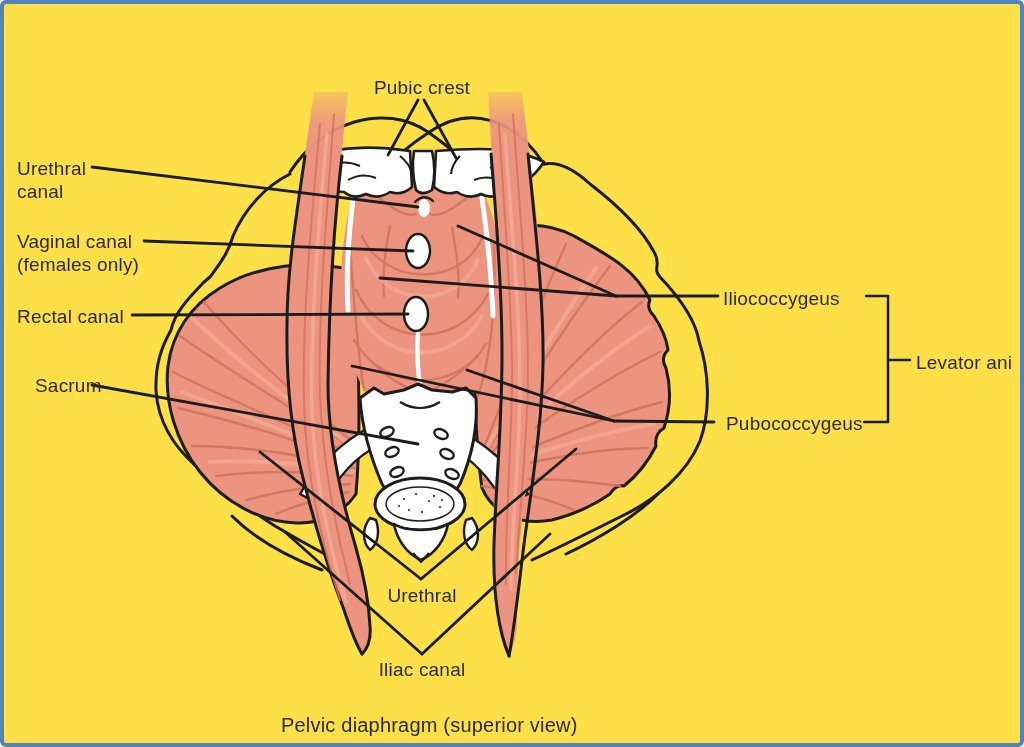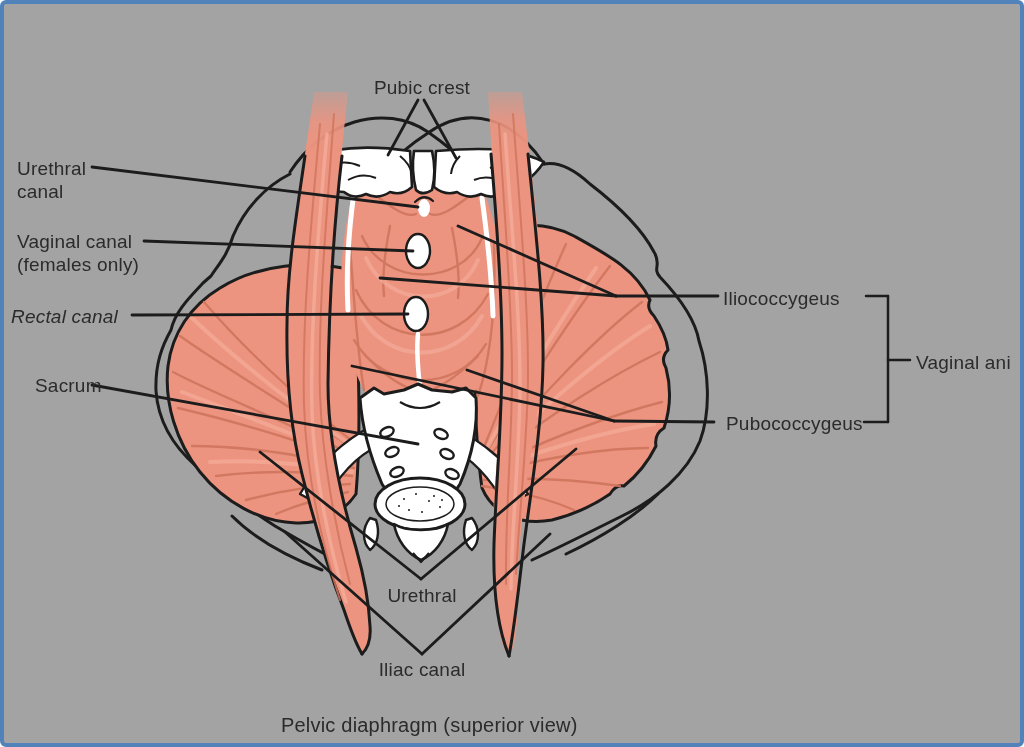--- a/index.html
+++ b/index.html
@@ -1,20 +1,20 @@
 <!DOCTYPE html>
 <html><head>
 <meta charset="utf-8">
 <style>
   html,body { margin:0; padding:0; background:#fff; }
   body { width:1024px; height:747px; overflow:hidden; }
   .frame {
     position:relative; box-sizing:border-box;
     width:1024px; height:747px;
-    background:#a3a3a3;
+    background:#fde047;
     border:4px solid #5282ba; border-radius:6px;
     font-family:"Liberation Sans", sans-serif;
   }
   .art { position:absolute; left:0; top:0; width:1016px; height:739px; }
   .lbl {
     position:absolute;
     font-family:"Liberation Sans", sans-serif;
     font-size:19px; line-height:23px; color:#2b2b2b;
     white-space:pre-line; letter-spacing:0.2px;
   }
@@ -239,29 +239,29 @@
   </svg>
 
   <div class="lbl center" style="left:360px; top:72px; width:116px;">Pubic crest</div>
 
   <div class="lbl" style="left:13px; top:226px;">Vaginal canal
 (females only)</div>
 
   <div class="lbl" style="left:13px; top:153px;">Urethral
 canal</div>
 
-  <div class="lbl" style="left:7px; top:301px;font-style:italic;">Rectal canal</div>
+  <div class="lbl" style="left:13px; top:301px;">Rectal canal</div>
 
   <div class="lbl" style="left:13px; top:370px;margin-left:18px;">Sacrum</div>
 
   <div class="lbl center" style="left:368px; top:580px; width:100px;">Urethral</div>
 
   <div class="lbl center" style="left:357px; top:654px; width:122px;">Iliac canal</div>
 
   <div class="lbl" style="left:719px; top:283px;">Iliococcygeus</div>
 
   <div class="lbl" style="left:722px; top:408px;">Pubococcygeus</div>
 
-  <div class="lbl" style="left:912px; top:347px;">Vaginal ani</div>
+  <div class="lbl" style="left:912px; top:347px;">Levator ani</div>
 
   <div class="lbl caption" style="left:277px; top:710px;">Pelvic diaphragm (superior view)</div>
 
 </div>
 
 </body></html>

